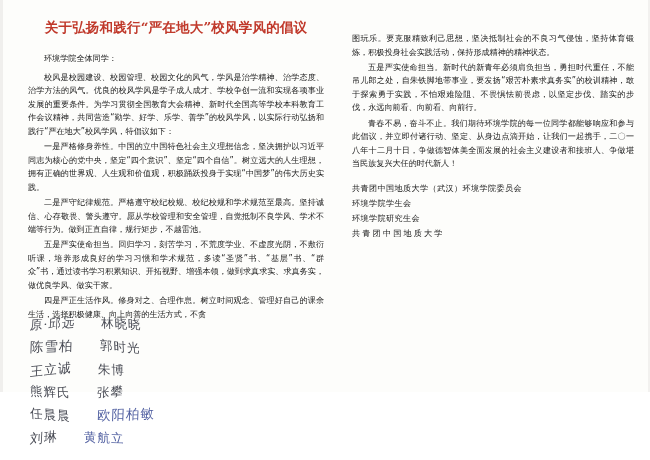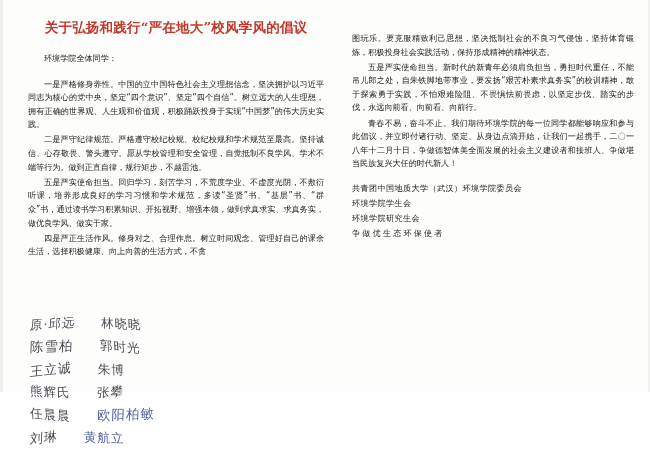--- a/index.html
+++ b/index.html
@@ -64,21 +64,21 @@
   }
   .p {
     margin: 0 0 1.5px 0;
     text-indent: 16px;
   }
   .p.no-indent {
     text-indent: 0;
   }
   .p.salutation {
     text-indent: 16px;
-    margin-bottom: 12px;
+    margin-bottom: 5px;
   }
   .sig-block {
     margin-top: 10px;
     text-align: left;
     line-height: 15px;
     letter-spacing: 0.4px;
   }
   .sig-line {
     display: block;
     padding-right: 8px;
@@ -121,36 +121,37 @@
 </style>
 </head>
 <body>
 
 <div class="page">
 
   <div class="title">关于弘扬和践行“严在地大”校风学风的倡议</div>
 
   <div class="col col-left">
     <p class="p salutation">环境学院全体同学：</p>
+    <p class="p">校风是校园建设、校园管理、校园文化的风气，学风是治学精神、治学态度、治学方法的风气。优良的校风学风是学子成人成才、学校争创一流和实现各项事业发展的重要条件。为学习贯彻全国教育大会精神、新时代全国高等学校本科教育工作会议精神，共同营造“勤学、好学、乐学、善学”的校风学风，以实际行动弘扬和践行“严在地大”校风学风，特倡议如下：</p>
     <p class="p">一是严格修身养性。中国的立中国特色社会主义理想信念，坚决拥护以习近平同志为核心的党中央，坚定“四个意识”、坚定“四个自信”。树立远大的人生理想，拥有正确的世界观、人生观和价值观，积极踊跃投身于实现“中国梦”的伟大历史实践。</p>
     <p class="p">二是严守纪律规范。严格遵守校纪校规、校纪校规和学术规范至最高。坚持诚信、心存敬畏、警头遵守。愿从学校管理和安全管理，自觉抵制不良学风、学术不端等行为。做到正直自律，规行矩步，不越雷池。</p>
     <p class="p">五是严实使命担当。回归学习，刻苦学习，不荒度学业、不虚度光阴，不敷衍听课，培养形成良好的学习习惯和学术规范，多读“圣贤”书、“基层”书、“群众”书，通过读书学习积累知识、开拓视野、增强本领，做到求真求实、求真务实，做优良学风、做实干家。</p>
     <p class="p">四是严正生活作风。修身对之、合理作息。树立时间观念、管理好自己的课余生活，选择积极健康、向上向善的生活方式，不贪</p>
   </div>
 
   <div class="col col-right">
     <p class="p no-indent">图玩乐。要克服精致利己思想，坚决抵制社会的不良习气侵蚀，坚持体育锻炼，积极投身社会实践活动，保持形成精神的精神状态。</p>
     <p class="p">五是严实使命担当。新时代的新青年必须肩负担当，勇担时代重任，不能吊儿郎之处，自朱铁脚地带事业，要发扬“艰苦朴素求真务实”的校训精神，敢于探索勇于实践，不怕艰难险阻、不畏惧怯前畏虑，以坚定步伐、踏实的步伐，永远向前看、向前看、向前行。</p>
     <p class="p">青春不易，奋斗不止。我们期待环境学院的每一位同学都能够响应和参与此倡议，并立即付诸行动、坚定、从身边点滴开始，让我们一起携手，二〇一八年十二月十日，争做德智体美全面发展的社会主义建设者和接班人、争做堪当民族复兴大任的时代新人！</p>
 
     <div class="sig-block">
       <span class="sig-line">共青团中国地质大学（武汉）环境学院委员会</span>
       <span class="sig-line">环境学院学生会</span>
       <span class="sig-line">环境学院研究生会</span>
-      <span class="sig-date">争做优生态环保使者</span>
+      <span class="sig-date">共青团中国地质大学</span>
     </div>
   </div>
 
   <div class="signatures">
     <div class="sig-row">
       <span class="hw s1 dark">原·邱远</span>
       <span class="hw s2 dark">林晓晓</span>
     </div>
     <div class="sig-row">
       <span class="hw s3 dark">陈雪柏</span>

